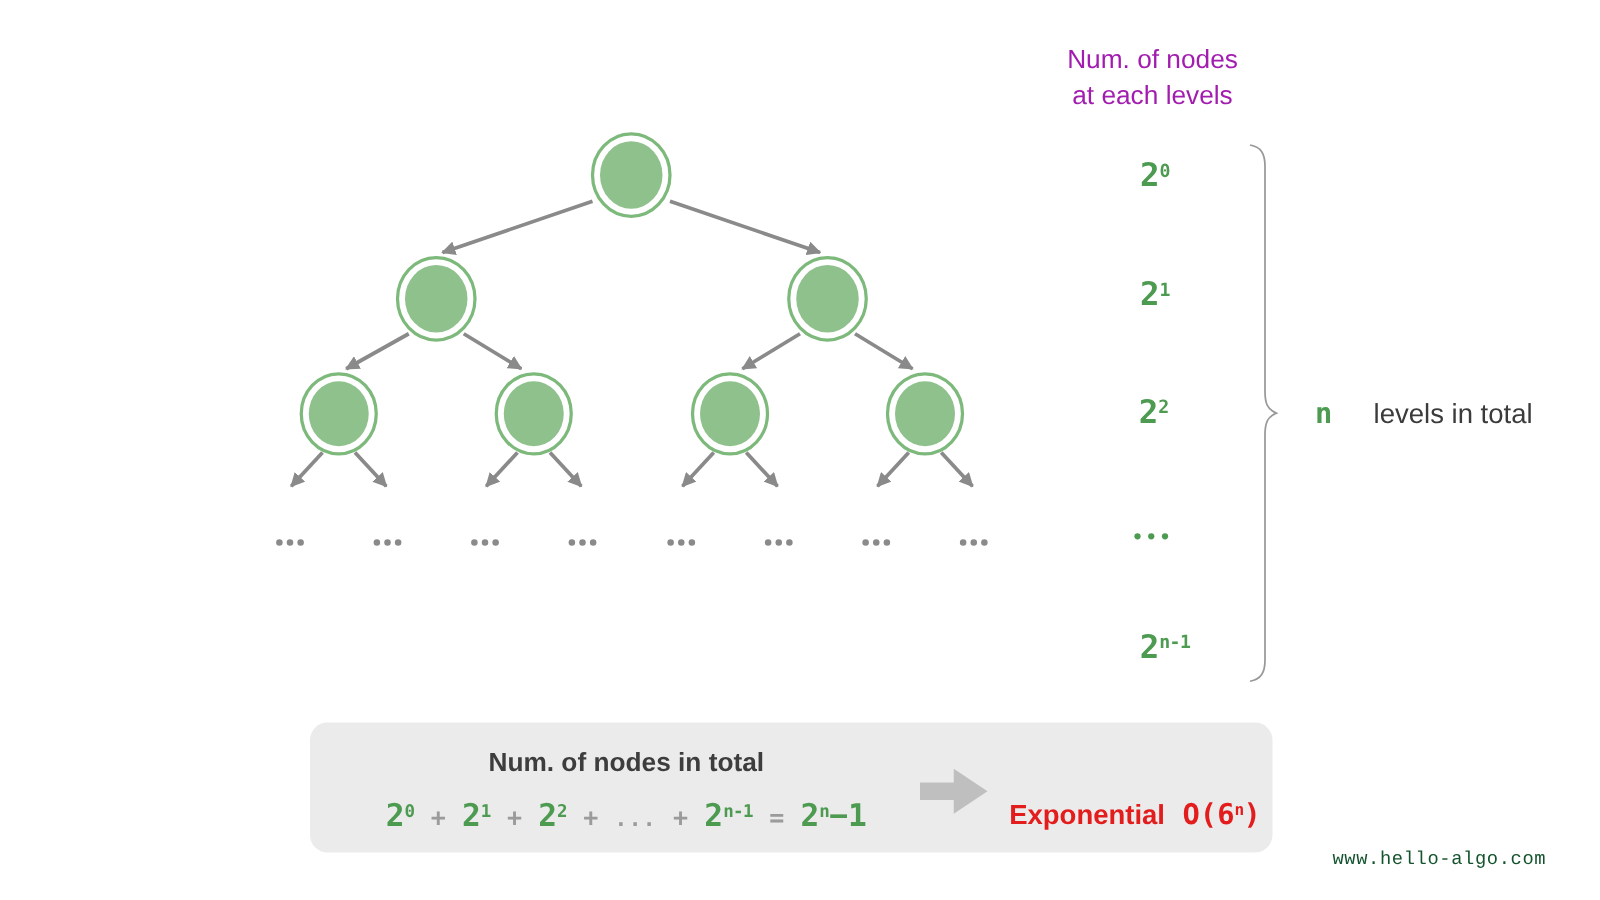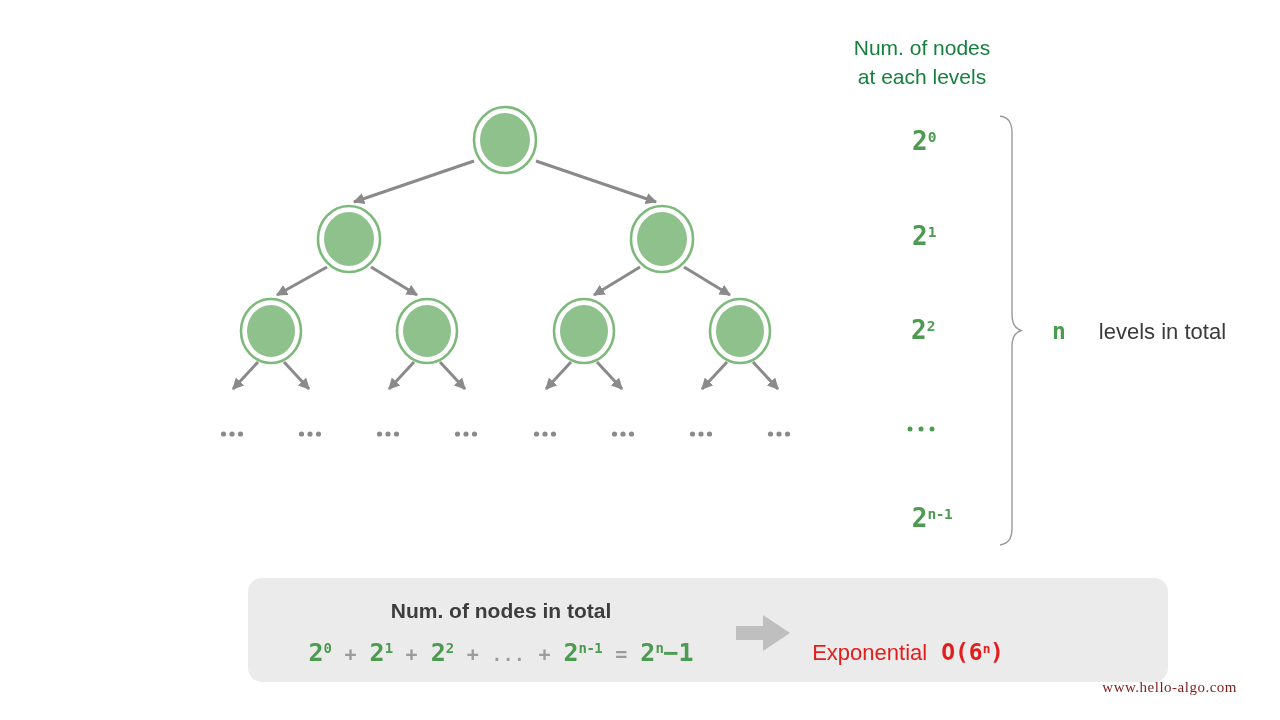--- a/index.html
+++ b/index.html
@@ -7,21 +7,21 @@
     position:relative;width:1280px;height:720px;background:#ffffff;
     font-family:"Liberation Sans",sans-serif;overflow:hidden;
   }
   .abs{position:absolute;}
   .center-xy{transform:translate(-50%,-50%);}
   .center-y{transform:translateY(-50%);}
 
   
   .col-header{
     left:922px;top:62px;text-align:center;white-space:nowrap;
-    font-size:21px;line-height:29px;font-weight:500;color:#15803d;
+    font-size:21px;line-height:29px;font-weight:500;color:#a21caf;
   }
 
   
   .lvl{
     font-family:"DejaVu Sans Mono",monospace;font-weight:bold;
     font-size:26px;color:#4d9a51;white-space:nowrap;
   }
   .lvl sup,.term sup,.mono-o sup{
     font-size:0.56em;vertical-align:0.52em;letter-spacing:-0.5px;line-height:0;
   }
@@ -33,21 +33,21 @@
 
   
   .brace-label{left:1052px;top:331px;white-space:nowrap;display:flex;align-items:baseline;gap:13px;}
   .brace-label .n{
     font-family:"DejaVu Sans Mono",monospace;font-weight:bold;font-size:23px;color:#4d9a51;
   }
   .brace-label .rest{font-size:22px;color:#3b3b3b;margin-left:20px;}
 
   
   .summary-box{
-    left:248px;top:578px;width:920px;height:104px;border-radius:14px;background:#ebebeb;
+    left:248px;top:578px;width:770px;height:104px;border-radius:14px;background:#ebebeb;
   }
   .box-title{
     position:absolute;transform:translate(-50%,-50%);white-space:nowrap;
     font-size:21px;font-weight:bold;color:#3d3d3d;
   }
   .formula{
     position:absolute;transform:translate(-50%,-50%);white-space:nowrap;
     display:flex;align-items:baseline;gap:13px;
   }
   .term{
@@ -55,26 +55,26 @@
   }
   .op{
     font-family:"DejaVu Sans Mono",monospace;font-weight:600;font-size:20px;color:#9b9b9b;
   }
   .op.dots{font-size:17px;letter-spacing:1px;}
 
   .complexity{
     position:absolute;transform:translate(-50%,-50%);white-space:nowrap;
     display:flex;align-items:baseline;gap:14px;color:#e31c1c;
   }
-  .complexity .word{font-size:22px;font-weight:normal;}
+  .complexity .word{font-size:22px;font-weight:bold;}
   .mono-o{font-family:"DejaVu Sans Mono",monospace;font-weight:bold;font-size:23px;}
 
   .watermark{
-    right:43px;top:679px;font-family:Liberation Serif, serif;
-    font-size:15px;color:#7f1d1d;letter-spacing:0.5px;
+    right:43px;top:679px;font-family:Liberation Mono, monospace;
+    font-size:15px;color:#14532d;letter-spacing:0.5px;
   }
 </style>
 </head>
 <body>
 
 <div class="page">
 
   <svg class="abs" style="left:0;top:0" width="1280" height="720" viewBox="0 0 1280 720">
     <defs>
       <marker id="ah" viewBox="0 0 10 10" refX="9" refY="5" markerWidth="3.8" markerHeight="3.8" orient="auto">

